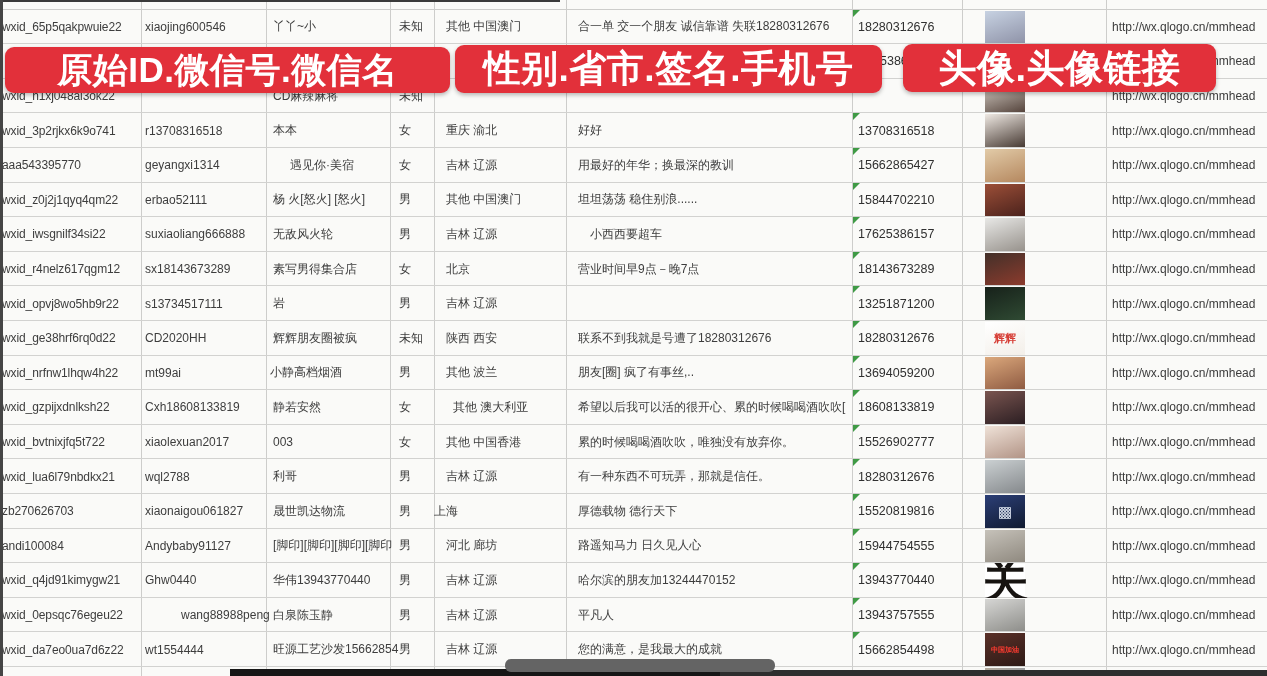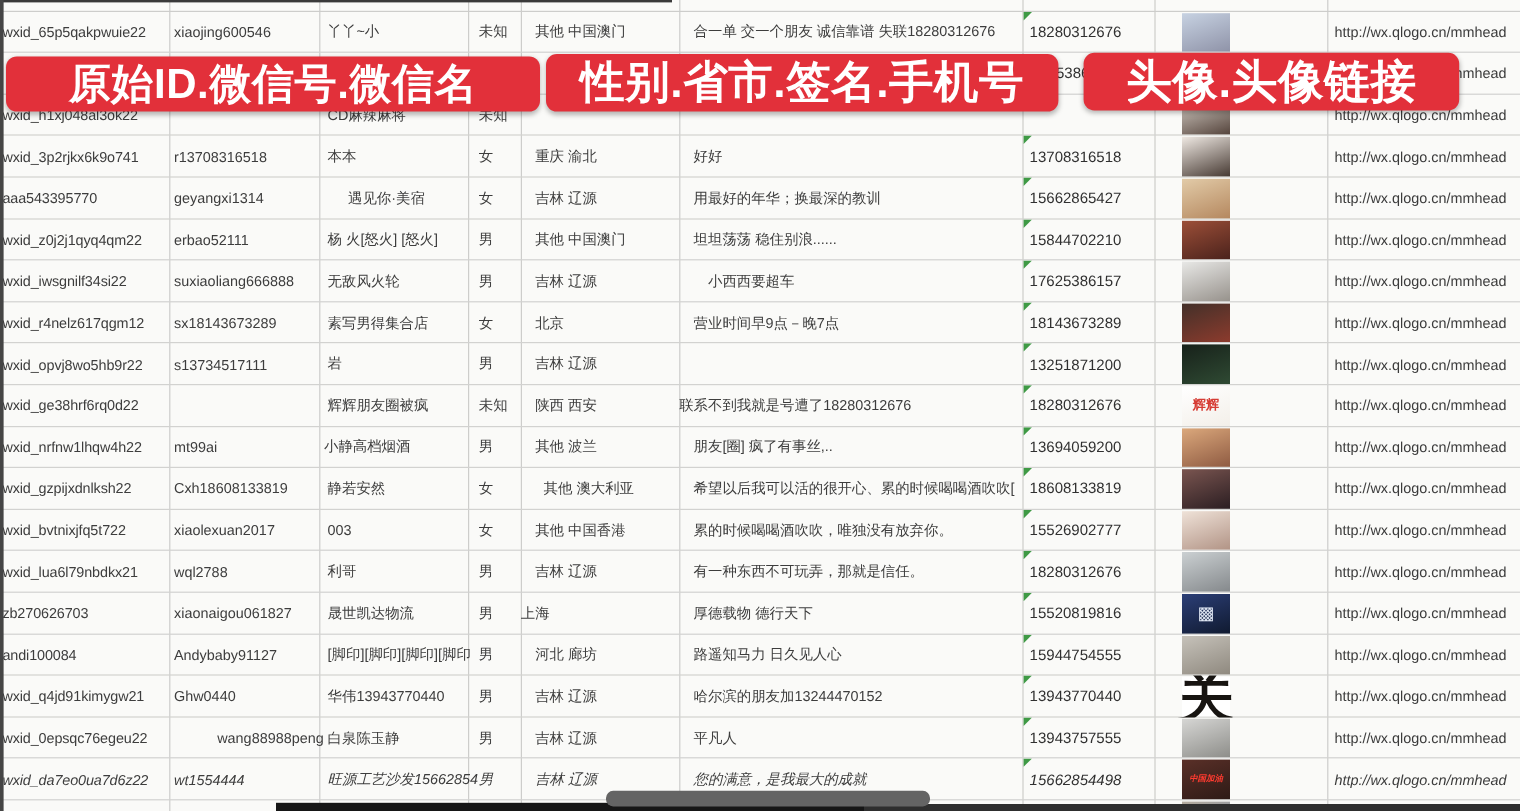--- a/index.html
+++ b/index.html
@@ -199,24 +199,25 @@
     <div class="cell c-phone" style="left: 852px; width: 110px; padding-left: 6px;">13251871200<i class="tri"></i></div>
     <div class="cell c-avatar" style="left: 962px; width: 144px; padding-left: 0px;">
       <div class="thumb" style="background: linear-gradient(160deg, rgb(23, 33, 26), rgb(47, 74, 51));">
         <span class="thumb-label"></span>
       </div>
     </div>
     <div class="cell c-link" style="left: 1106px; width: 161px; padding-left: 6px;">http://wx.qlogo.cn/mmhead</div>
   </div>
       <div class="row" style="top: 321px;">
     <div class="cell c-id" style="left: 0px; width: 141px; padding-left: 2px;">wxid_ge38hrf6rq0d22</div>
+    <div class="cell c-wid" style="left: 141px; width: 125px; padding-left: 4px;">CD2020HH</div>
     <div class="cell c-name" style="left: 266px; width: 124px; padding-left: 7px;">辉辉朋友圈被疯</div>
     <div class="cell c-gender" style="left: 390px; width: 44px; padding-left: 9px;">未知</div>
     <div class="cell c-region" style="left: 434px; width: 132px; padding-left: 12px;">陕西 西安</div>
-    <div class="cell c-signature" style="left: 566px; width: 286px; ">联系不到我就是号遭了18280312676</div>
+    <div class="cell c-signature" style="left: 566px; width: 286px; padding-left: 12px;">联系不到我就是号遭了18280312676</div>
     <div class="cell c-phone" style="left: 852px; width: 110px; padding-left: 6px;">18280312676<i class="tri"></i></div>
     <div class="cell c-avatar" style="left: 962px; width: 144px; padding-left: 0px;">
       <div class="thumb" style="background: linear-gradient(160deg, rgb(255, 255, 255), rgb(243, 239, 233));">
         <span class="thumb-label" style="color: rgb(214, 60, 52); font-size: 11px;">辉辉</span>
       </div>
     </div>
     <div class="cell c-link" style="left: 1106px; width: 161px; padding-left: 6px;">http://wx.qlogo.cn/mmhead</div>
   </div>
       <div class="row" style="top: 355.6px;">
     <div class="cell c-id" style="left: 0px; width: 141px; padding-left: 2px;">wxid_nrfnw1lhqw4h22</div>
@@ -331,21 +332,21 @@
     <div class="cell c-region" style="left: 434px; width: 132px; padding-left: 12px;">吉林 辽源</div>
     <div class="cell c-signature" style="left: 566px; width: 286px; padding-left: 12px;">平凡人</div>
     <div class="cell c-phone" style="left: 852px; width: 110px; padding-left: 6px;">13943757555<i class="tri"></i></div>
     <div class="cell c-avatar" style="left: 962px; width: 144px; padding-left: 0px;">
       <div class="thumb" style="background: linear-gradient(160deg, rgb(214, 214, 212), rgb(142, 142, 138));">
         <span class="thumb-label"></span>
       </div>
     </div>
     <div class="cell c-link" style="left: 1106px; width: 161px; padding-left: 6px;">http://wx.qlogo.cn/mmhead</div>
   </div>
-      <div class="row" style="top: 632.4px; font-style: italic;">
+      <div class="row" style="top: 632.4px;">
     <div class="cell c-id" style="left: 0px; width: 141px; padding-left: 2px;">wxid_da7eo0ua7d6z22</div>
     <div class="cell c-wid" style="left: 141px; width: 125px; padding-left: 4px;">wt1554444</div>
     <div class="cell c-name" style="left: 266px; width: 124px; padding-left: 7px;">旺源工艺沙发15662854</div>
     <div class="cell c-gender" style="left: 390px; width: 44px; padding-left: 9px;">男</div>
     <div class="cell c-region" style="left: 434px; width: 132px; padding-left: 12px;">吉林 辽源</div>
     <div class="cell c-signature" style="left: 566px; width: 286px; padding-left: 12px;">您的满意，是我最大的成就</div>
     <div class="cell c-phone" style="left: 852px; width: 110px; padding-left: 6px;">15662854498<i class="tri"></i></div>
     <div class="cell c-avatar" style="left: 962px; width: 144px; padding-left: 0px;">
       <div class="thumb" style="background: linear-gradient(160deg, rgb(90, 48, 40), rgb(46, 26, 22));">
         <span class="thumb-label" style="color: rgb(255, 59, 48); font-size: 7px;">中国加油</span>

